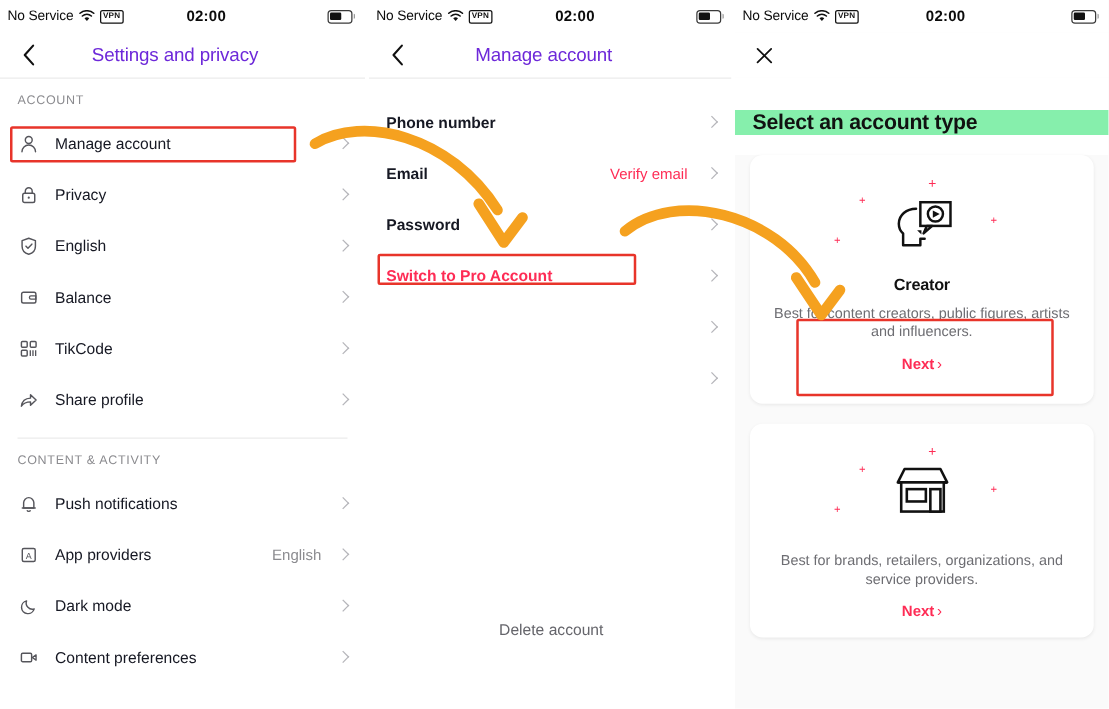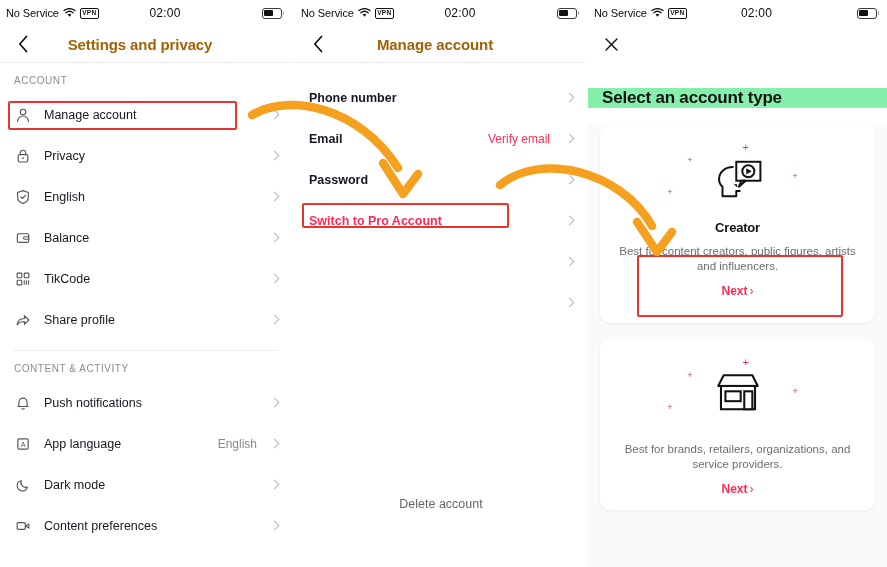--- a/index.html
+++ b/index.html
@@ -23,21 +23,21 @@
   .statusbar {
     position: relative; height: 26px;
     display: flex; align-items: center;
     padding: 0 8px 0 6px;
     font-size: 11px; color: #0b0b0b; font-weight: 500;
   }
   .sb-left { display: flex; align-items: center; gap: 4px; white-space: nowrap; }
   .sb-carrier { font-size: 11px; letter-spacing: -0.1px; }
   .sb-time {
     position: absolute; left: 0; right: 0; text-align: center;
-    font-size: 12px; font-weight: 400; letter-spacing: 0.2px;
+    font-size: 12px; font-weight: 700; letter-spacing: 0.2px;
     pointer-events: none;
     margin-left: 38px;
   }
   .sb-right { margin-left: auto; display:flex; align-items:center; gap:3px; z-index:2;}
   .vpn-badge {
     border: 1px solid #111; border-radius: 2px;
     font-size: 6.5px; font-weight: 700; letter-spacing: .2px;
     padding: 0.5px 1.5px; line-height: 8px; color:#111;
   }
   .battery { position: relative; width: 22px; height: 11px; }
@@ -46,21 +46,21 @@
   .battery .fill { position:absolute; left:2px; top:2.5px; width:9px; height:6px; background:#111; border-radius:1px; }
   .battery .tip { position:absolute; left:20.5px; top:3.5px; width:1.6px; height:4px;
      background:#9a9a9a; border-radius:0 1px 1px 0; }
   .wifi svg { display:block; }
 
   
   .navbar { position: relative; height: 36px; display:flex; align-items:center; padding: 0 12px; }
   .nav-back { width: 22px; height: 22px; display:flex; align-items:center; justify-content:center; cursor:pointer; }
   .nav-title {
     position:absolute; left:0; right:12px; text-align:center;
-    font-size: 15px; font-weight: 700; color:#a16207; letter-spacing:-0.1px;
+    font-size: 15px; font-weight: 400; color:#6d28d9; letter-spacing:-0.1px;
   }
   .nav-divider { height:1px; background:#ececec; margin:0; }
 
   
   .section-label {
     font-size: 10px; color: #8b8b8f; letter-spacing: .55px;
     padding: 12px 14px 8px 14px; text-transform: uppercase; font-weight:500;
   }
   .row {
     position: relative; display:flex; align-items:center;
@@ -258,21 +258,21 @@
         </span>
     </div>
 
     <div class="row">
       <span class="r-icon">
         <svg width="16" height="16" viewBox="0 0 18 18">
             <rect x="3.2" y="3.2" width="11.6" height="11.6" rx="1.4" stroke="#55555b" stroke-width="1.3" fill="none"></rect>
             <text x="9" y="12.2" font-size="8" fill="#55555b" text-anchor="middle" font-family="Liberation Sans, sans-serif">A</text>
           </svg>
       </span>
-      <span class="r-label">App language</span>
+      <span class="r-label">App providers</span>
       <span class="r-value">English</span>
       <span class="r-chev">
           <i class="chev"></i>
         </span>
     </div>
 
     <div class="row">
       <span class="r-icon">
         <svg width="16" height="16" viewBox="0 0 18 18">
             <path d="M13.9 11.4A5.6 5.6 0 0 1 7 4.2a5.8 5.8 0 1 0 6.9 7.2z" stroke="#55555b" stroke-width="1.3" fill="none" stroke-linejoin="round"></path>

